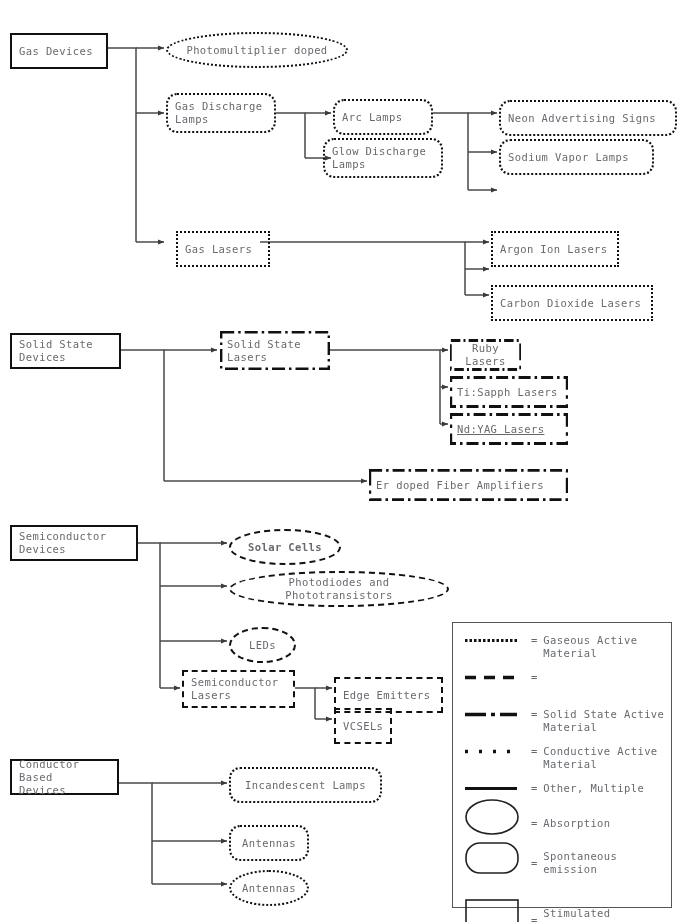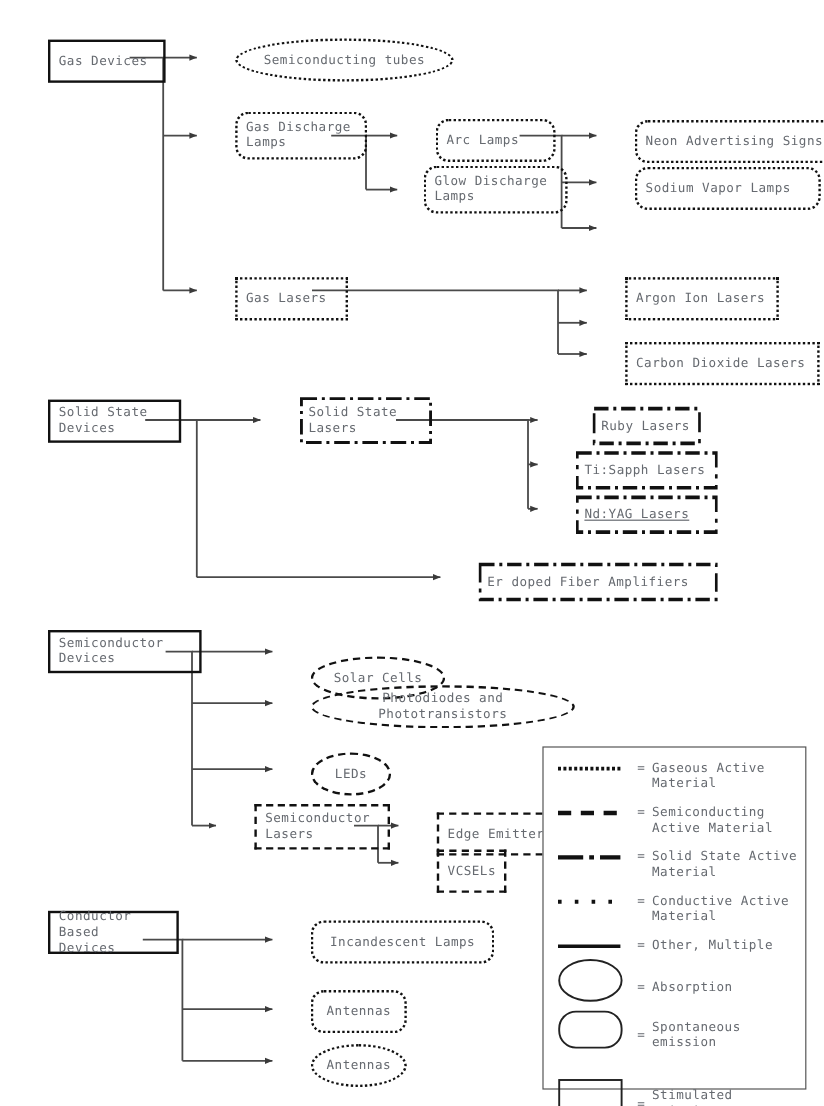--- a/index.html
+++ b/index.html
@@ -3,21 +3,21 @@
 <meta charset="utf-8">
 <style>
   html,body{margin:0;padding:0;background:#ffffff;}
   body{width:687px;height:922px;position:relative;overflow:hidden;
        font-family:"DejaVu Sans Mono","Liberation Mono",monospace;}
   #canvas{position:absolute;left:0;top:0;width:687px;height:922px;}
   svg.edges{position:absolute;left:0;top:0;width:687px;height:922px;pointer-events:none;}
 
   .node{position:absolute;box-sizing:border-box;display:flex;align-items:center;
         justify-content:flex-start;color:#666a70;font-size:10.5px;line-height:13px;
-        letter-spacing:0.4px;padding:16px 7px;background:transparent;white-space:pre-line;margin-left:30px;}
+        letter-spacing:0.4px;padding:16px 7px;background:transparent;white-space:pre-line;}
 
   
   .bs-solid-thick{border:2.5px solid #111;}
   .bs-gas{border:2px dotted #111;}
   .bs-semi{border:2px dashed #111;}
   .bs-cond{border:2.5px dotted #111;}
 
   
   .sh-rect{border-radius:0;}
   .sh-round{border-radius:11px;}
@@ -100,51 +100,51 @@
   <div class="node bs-solid-thick sh-rect" style="left:10px;top:333px;width:111px;height:36px;">Solid State
 Devices</div>
 
   <div class="node bs-solid-thick sh-rect" style="left:10px;top:525px;width:128px;height:36px;">Semiconductor
 Devices</div>
 
   <div class="node bs-solid-thick sh-rect" style="left:10px;top:759px;width:109px;height:32px;">Conductor
 Based
 Devices</div>
 
-  <div class="node bs-gas sh-ellipse" style="left:166px;top:32px;width:182px;height:32px;">Semiconducting tubes</div>
+  <div class="node bs-gas sh-ellipse" style="left:166px;top:32px;width:182px;height:32px;">Photomultiplier doped</div>
 
   <div class="node bs-gas sh-round" style="left:166px;top:93px;width:110px;height:40px;">Gas Discharge
 Lamps</div>
 
   <div class="node bs-gas sh-round" style="left:333px;top:99px;width:100px;height:28px;">Arc Lamps</div>
 
   <div class="node bs-gas sh-round" style="left:323px;top:138px;width:120px;height:40px;">Glow Discharge
 Lamps</div>
 
   <div class="node bs-gas sh-round" style="left:499px;top:100px;width:178px;height:27px;">Neon Advertising Signs</div>
 
   <div class="node bs-gas sh-round" style="left:499px;top:139px;width:155px;height:27px;">Sodium Vapor Lamps</div>
 
 
-  <div class="node bs-gas sh-rect" style="left:166px;top:231px;width:94px;height:23px;">Gas Lasers</div>
+  <div class="node bs-gas sh-rect" style="left:176px;top:231px;width:94px;height:23px;">Gas Lasers</div>
 
   <div class="node bs-gas sh-rect" style="left:491px;top:231px;width:128px;height:22px;">Argon Ion Lasers</div>
 
 
   <div class="node bs-gas sh-rect" style="left:491px;top:285px;width:162px;height:22px;">Carbon Dioxide Lasers</div>
 
   <div class="node dashdot sh-rect" style="left:220px;top:331px;width:110px;height:39px;">
     <svg class="frame" viewBox="0 0 110 39" preserveAspectRatio="none">
       <rect x="1.2" y="1.2" width="107.6" height="36.6" fill="none" stroke="#111" stroke-width="2.4" stroke-dasharray="13 4 2.5 4"></rect>
     </svg>
     <span class="lbl">Solid State
 Lasers</span>
   </div>
 
-  <div class="node dashdot sh-rect" style="left:464px;top:339px;width:90px;height:23px;text-align:center;">
+  <div class="node dashdot sh-rect" style="left:450px;top:339px;width:71px;height:23px;text-align:center;">
     <svg class="frame" viewBox="0 0 90 23" preserveAspectRatio="none">
       <rect x="1.1" y="1.1" width="87.8" height="20.8" fill="none" stroke="#111" stroke-width="2.2" stroke-dasharray="12 4 2.5 4"></rect>
     </svg>
     <span class="lbl">Ruby Lasers</span>
   </div>
 
   <div class="node dashdot sh-rect" style="left:450px;top:376px;width:118px;height:23px;">
     <svg class="frame" viewBox="0 0 118 23" preserveAspectRatio="none">
       <rect x="1.1" y="1.1" width="115.8" height="20.8" fill="none" stroke="#111" stroke-width="2.2" stroke-dasharray="12 4 2.5 4"></rect>
     </svg>
@@ -158,21 +158,21 @@
     <span class="lbl">Nd:YAG Lasers</span>
   </div>
 
   <div class="node dashdot sh-rect" style="left:369px;top:469px;width:199px;height:25px;">
     <svg class="frame" viewBox="0 0 199 25" preserveAspectRatio="none">
       <rect x="1.1" y="1.1" width="196.8" height="22.8" fill="none" stroke="#111" stroke-width="2.2" stroke-dasharray="12 4 2.5 4"></rect>
     </svg>
     <span class="lbl">Er doped Fiber Amplifiers</span>
   </div>
 
-  <div class="node bs-semi sh-ellipse" style="left:229px;top:547px;width:112px;height:29px;">Solar Cells</div>
+  <div class="node bs-semi sh-ellipse" style="left:229px;top:529px;width:112px;height:29px;font-weight:bold;">Solar Cells</div>
 
   <div class="node bs-semi sh-ellipse" style="left:229px;top:571px;width:220px;height:30px;">Photodiodes and Phototransistors</div>
 
   <div class="node bs-semi sh-ellipse" style="left:229px;top:627px;width:67px;height:29px;">LEDs</div>
 
   <div class="node bs-semi sh-rect" style="left:182px;top:670px;width:113px;height:38px;">Semiconductor
 Lasers</div>
 
   <div class="node bs-semi sh-rect" style="left:334px;top:677px;width:109px;height:23px;">Edge Emitters</div>
 
@@ -197,22 +197,20 @@
 Material</span>
     </div>
 
     <div class="legend-row" style="left:12px;top:48px;">
       <span class="swatch">
         <svg width="66" height="13" viewBox="0 0 66 13">
           <line x1="0" y1="6.5" x2="52" y2="6.5" stroke="#111" stroke-width="3.6" stroke-dasharray="11 8"></line>
         </svg>
       </span>
       <span class="legend-eq">=</span>
-      <span class="legend-txt">Semiconducting
-Active Material</span>
     </div>
 
     <div class="legend-row" style="left:12px;top:85px;">
       <span class="swatch">
         <svg width="66" height="13" viewBox="0 0 66 13">
           <line x1="0" y1="6.5" x2="52" y2="6.5" stroke="#111" stroke-width="3.6" stroke-dasharray="21 5 4 5"></line>
         </svg>
       </span>
       <span class="legend-eq">=</span>
       <span class="legend-txt">Solid State Active

